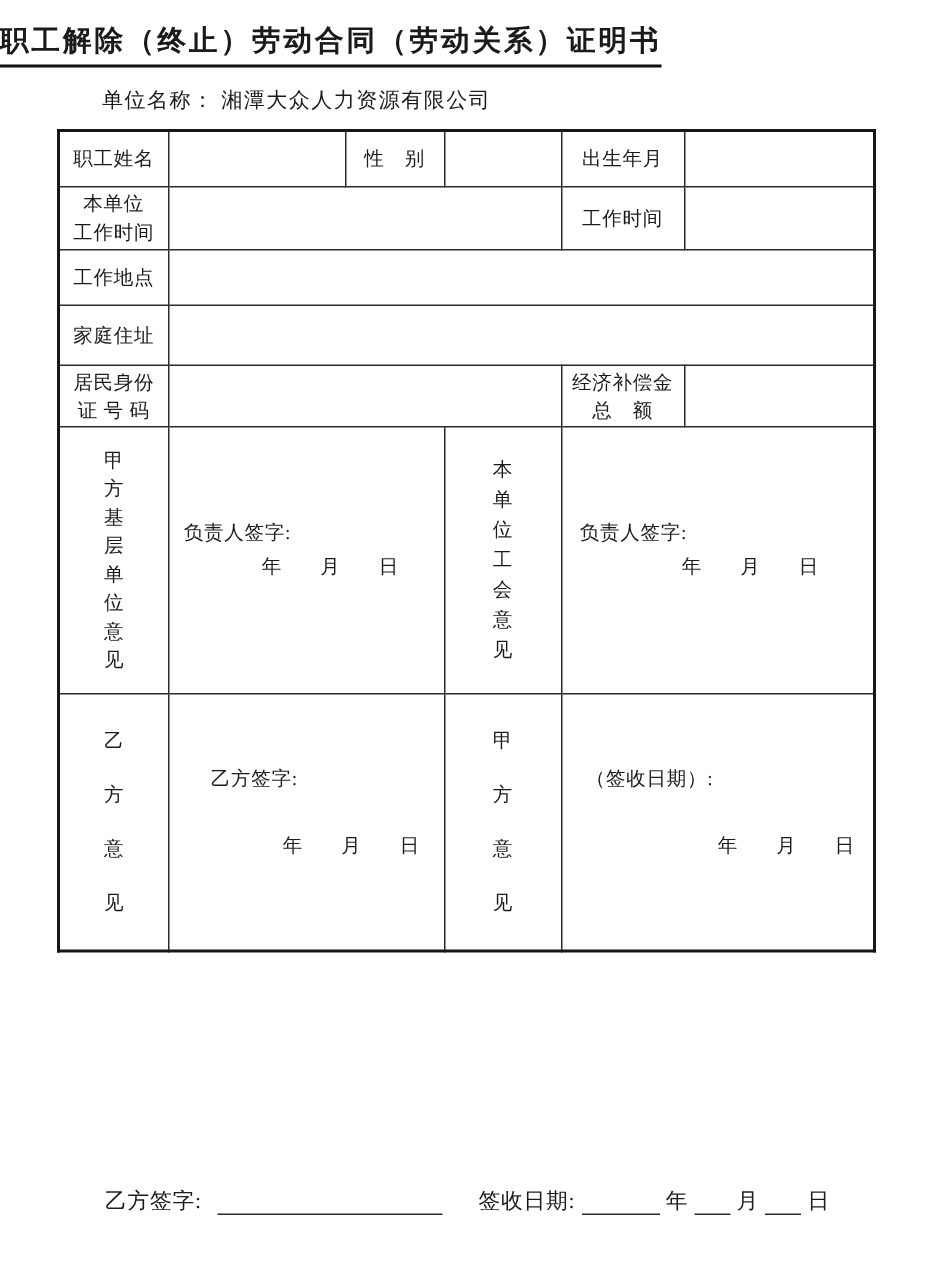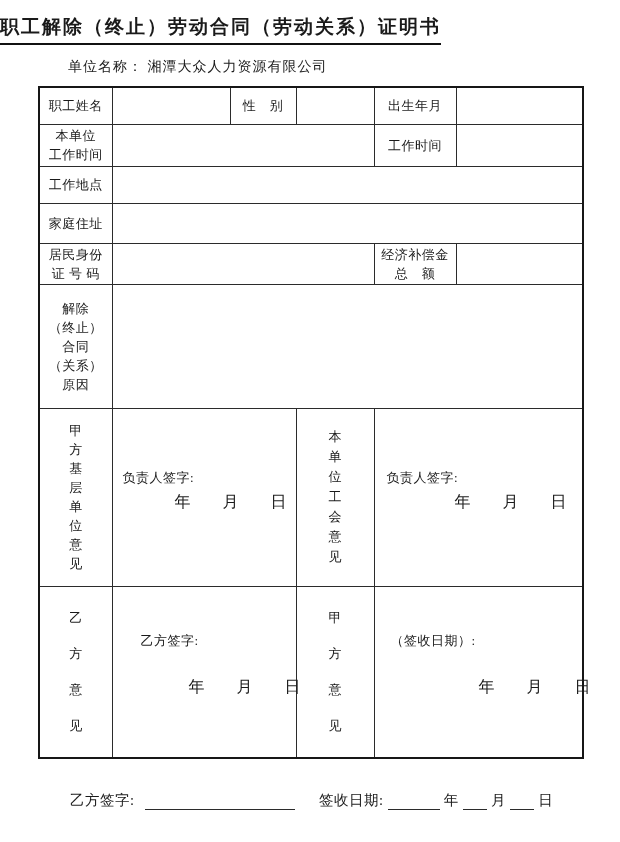--- a/index.html
+++ b/index.html
@@ -70,21 +70,21 @@
     vertical-align: bottom;
     padding-bottom: 13px;
     margin-top: 48px;
   }
   .sign-label {
     font-size: 13px;
     letter-spacing: 0.5px;
     white-space: nowrap;
   }
   .sign-date {
-    font-size: 16px;
+    font-size: 13px;
     margin-top: 5px;
     white-space: nowrap;
   }
   .gap-lg .sign-date { margin-top: 27px; }
   .pl-10 { padding-left: 10px; }
   .pl-12 { padding-left: 12px; }
   .pl-16 { padding-left: 16px; }
   .pl-28 { padding-left: 28px; }
   .pl-62 { padding-left: 62px; }
   .pl-76 { padding-left: 76px; }
@@ -164,28 +164,20 @@
 
     <tr style="height:41px">
       <td class="lbl">居民身份
 证 号 码</td>
       <td class="val" colspan="3"></td>
       <td class="lbl">经济补偿金
 总　额</td>
       <td class="val"></td>
     </tr>
 
-    <tr style="height:124px">
-      <td class="lbl">解除
-（终止）
-合同
-（关系）
-原因</td>
-      <td class="val" colspan="5"></td>
-    </tr>
 
     <tr style="height:178px">
       <td class="vlabel vl-tight">甲
 方
 基
 层
 单
 位
 意
 见</td>

